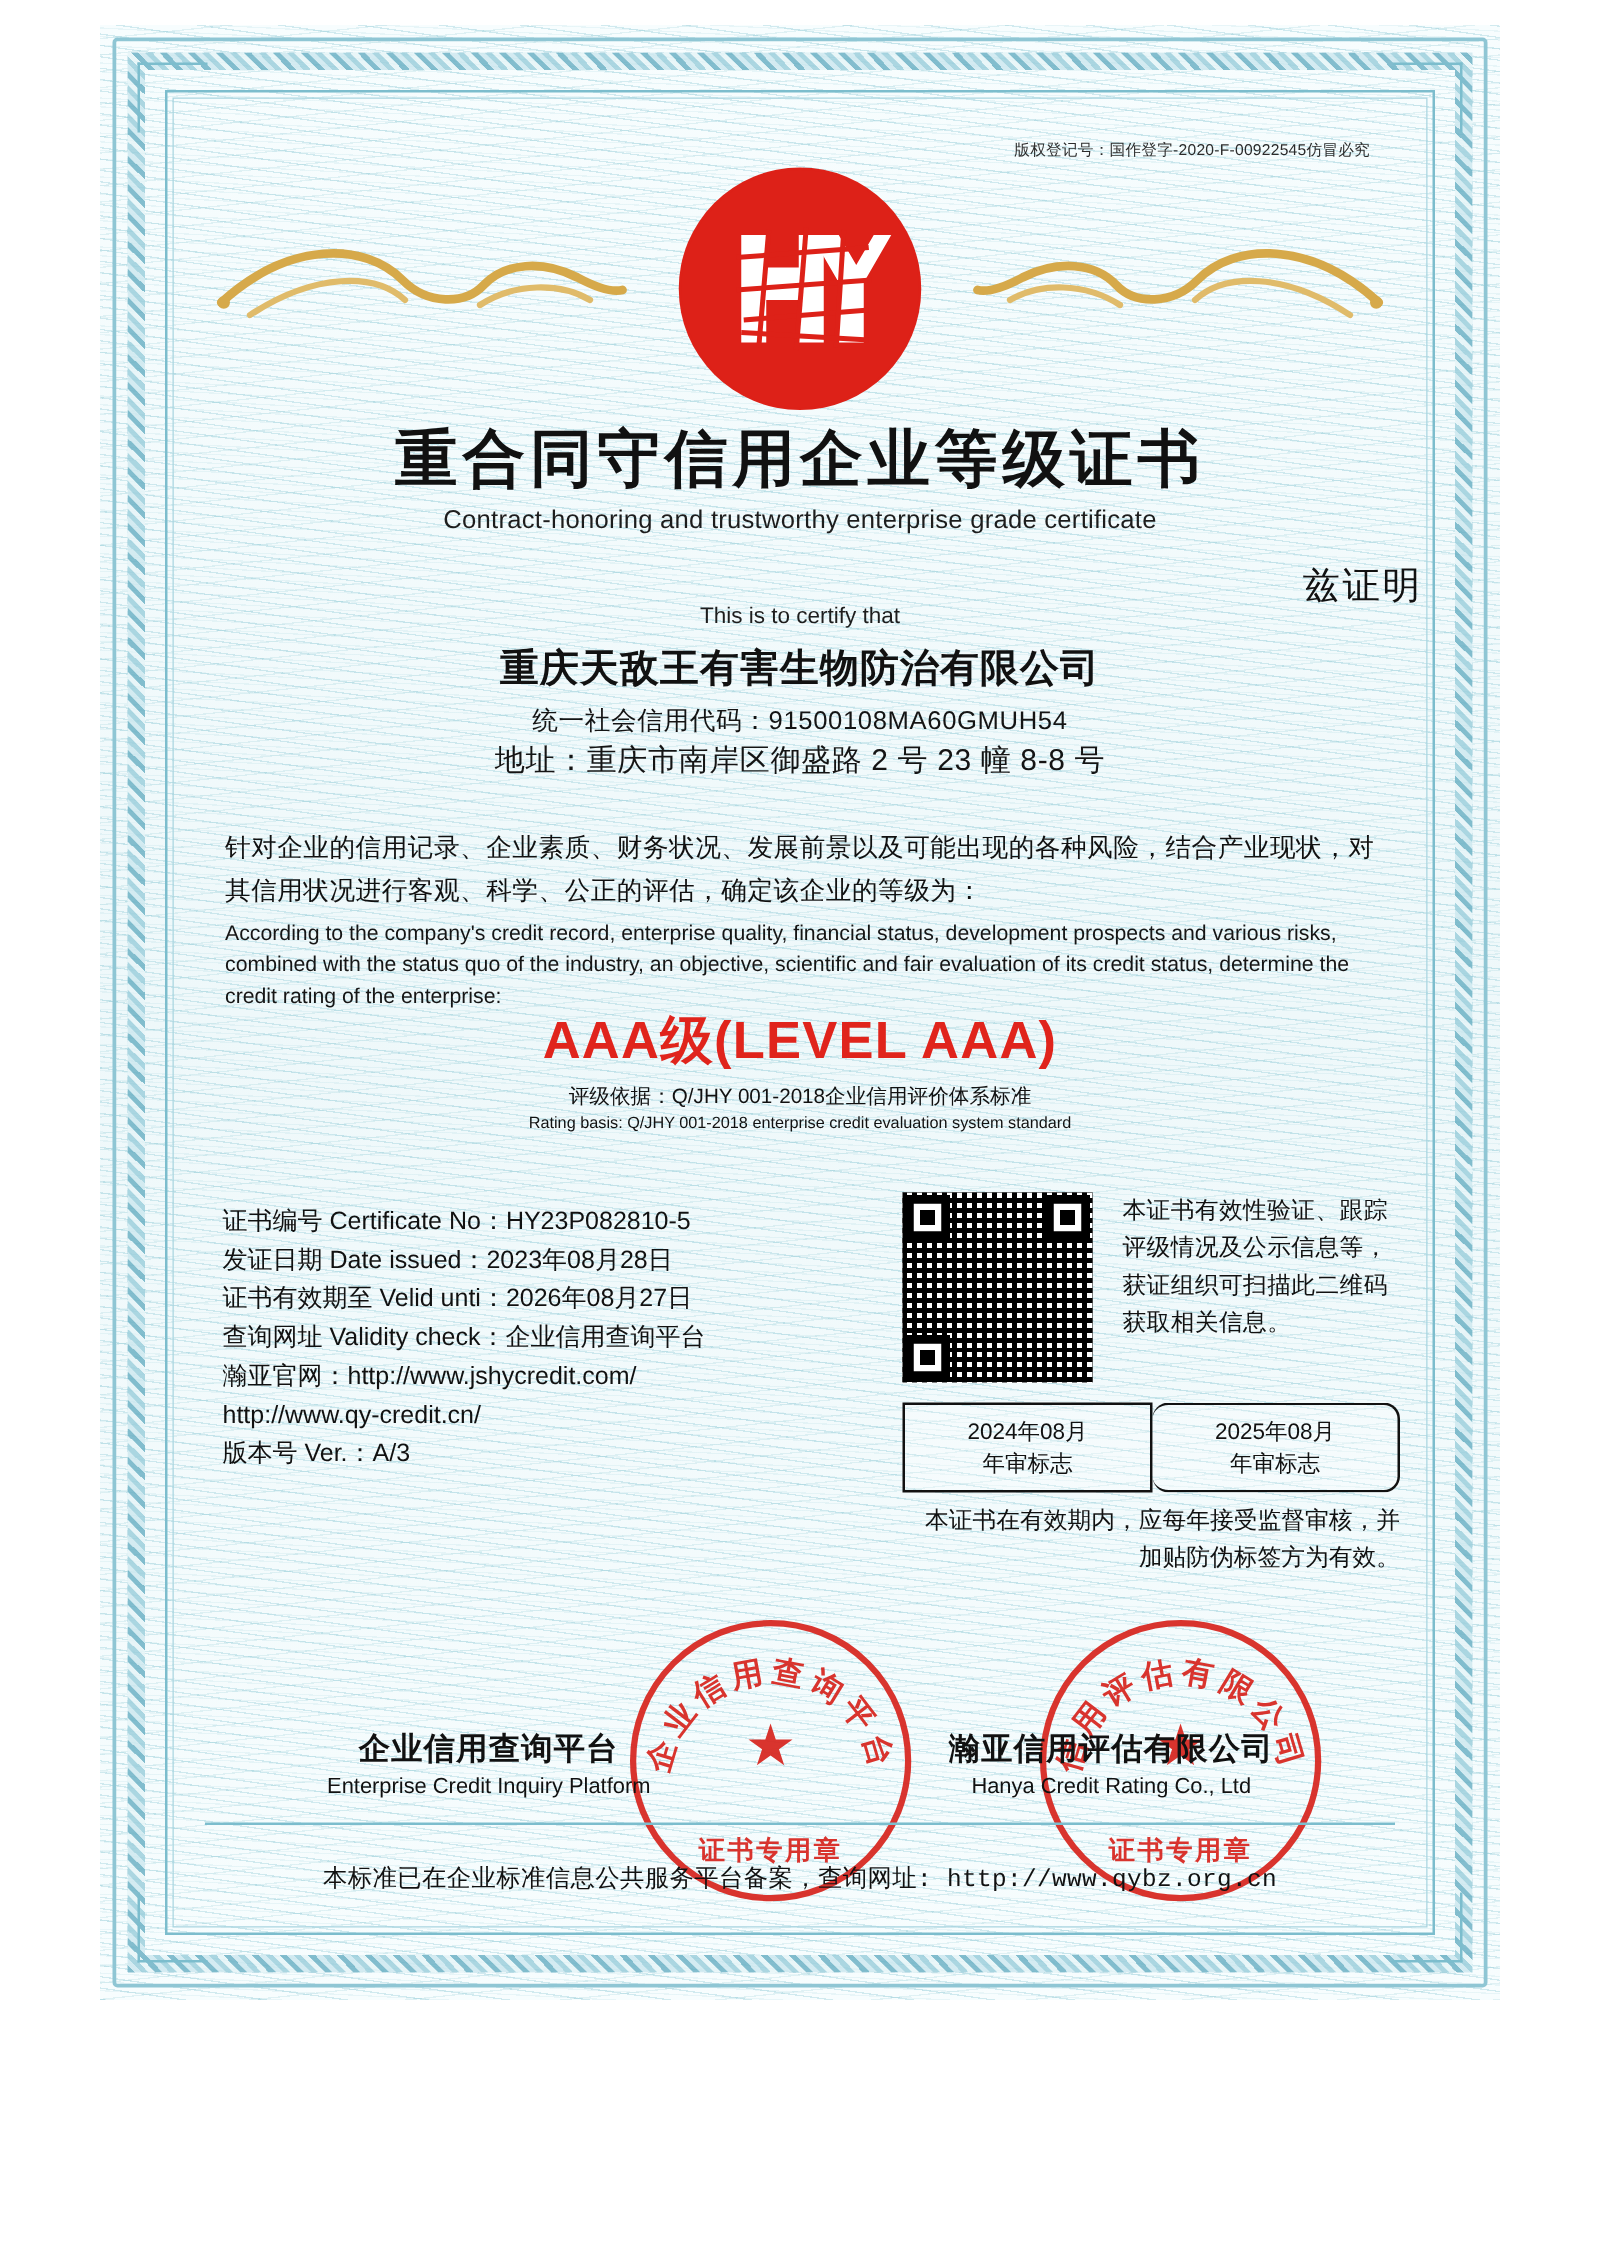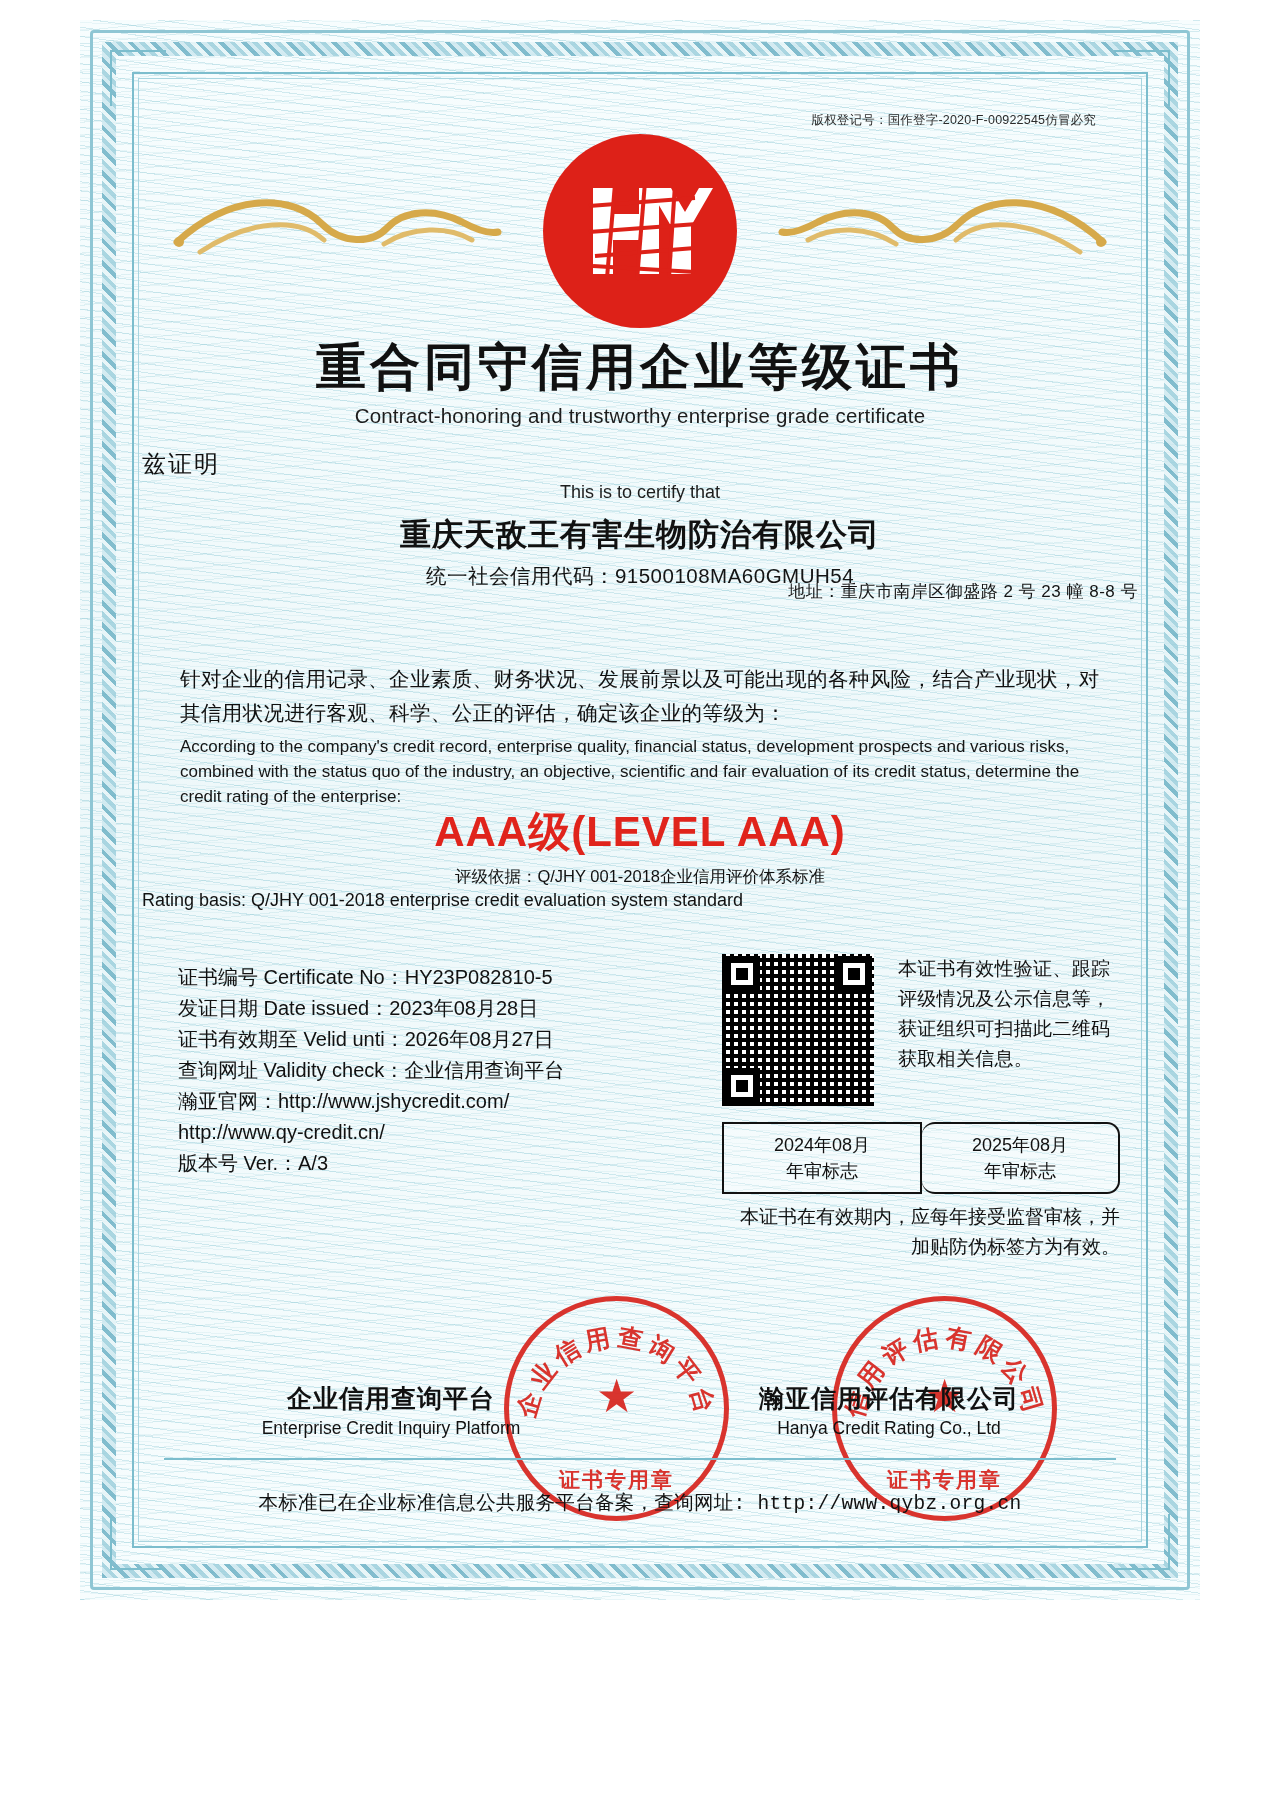--- a/index.html
+++ b/index.html
@@ -142,22 +142,22 @@
     width: 100%;
     text-align: center;
     font-size: 20.5px;
     color: #1d1d1d;
     letter-spacing: .2px;
   }
   .certify-cn {
     position: absolute;
     top: 366px;
     width: 100%;
-    text-align: left;
-    font-size: 24px;
+    text-align: right;
+    font-size: 30px;
     color: #111;
     letter-spacing: 2px;
   }
   .certify-en {
     position: absolute;
     top: 400px;
     width: 100%;
     text-align: center;
     font-size: 18px;
     color: #1d1d1d;
@@ -176,24 +176,24 @@
     position: absolute;
     top: 480px;
     width: 100%;
     text-align: center;
     font-size: 20.5px;
     color: #141414;
     letter-spacing: .5px;
   }
   .addr {
     position: absolute;
-    top: 498px;
-    width: 100%;
-    text-align: right;
-    font-size: 17px;
+    top: 510px;
+    width: 100%;
+    text-align: center;
+    font-size: 24px;
     color: #141414;
     letter-spacing: .5px;
   }
 
   
   .para {
     position: absolute;
     top: 580px;
     left: 38px;
     right: 20px;
@@ -227,21 +227,22 @@
     top: 784px;
     width: 100%;
     text-align: center;
     font-size: 16.5px;
     color: #111;
   }
   .basis-en {
     position: absolute;
     top: 808px;
     width: 100%;
-    font-size: 18px;
+    text-align: center;
+    font-size: 13px;
     color: #111;
   }
 
   
   .details {
     position: absolute;
     top: 880px;
     left: 36px;
     width: 520px;
     font-size: 20px;

